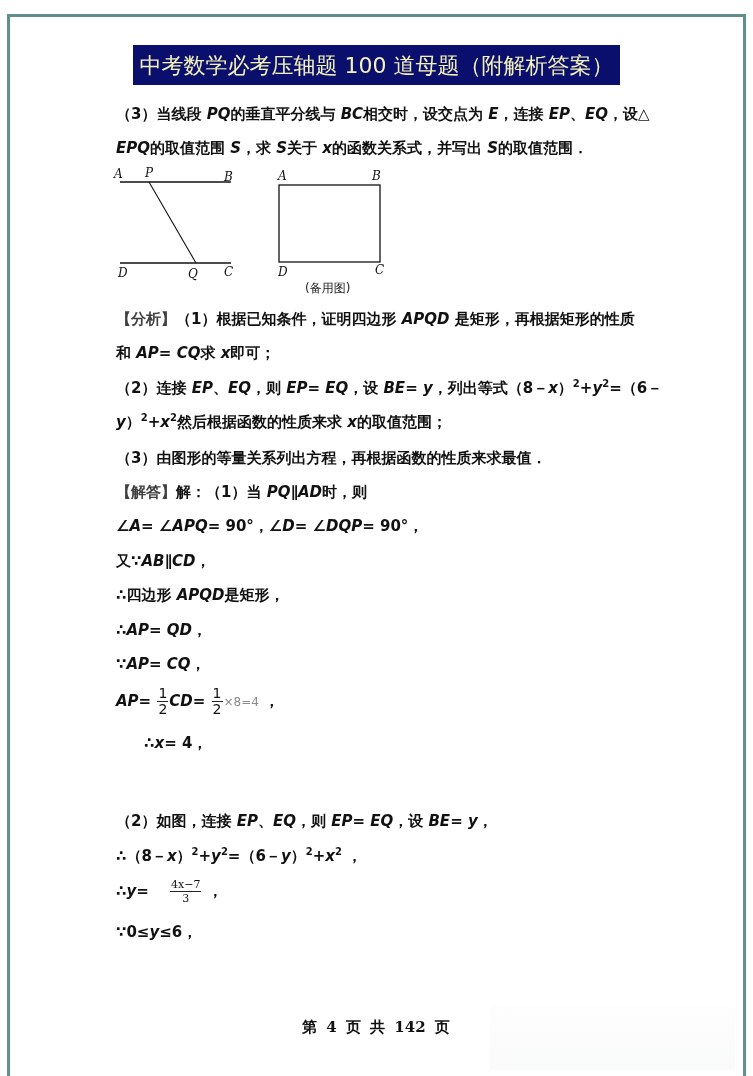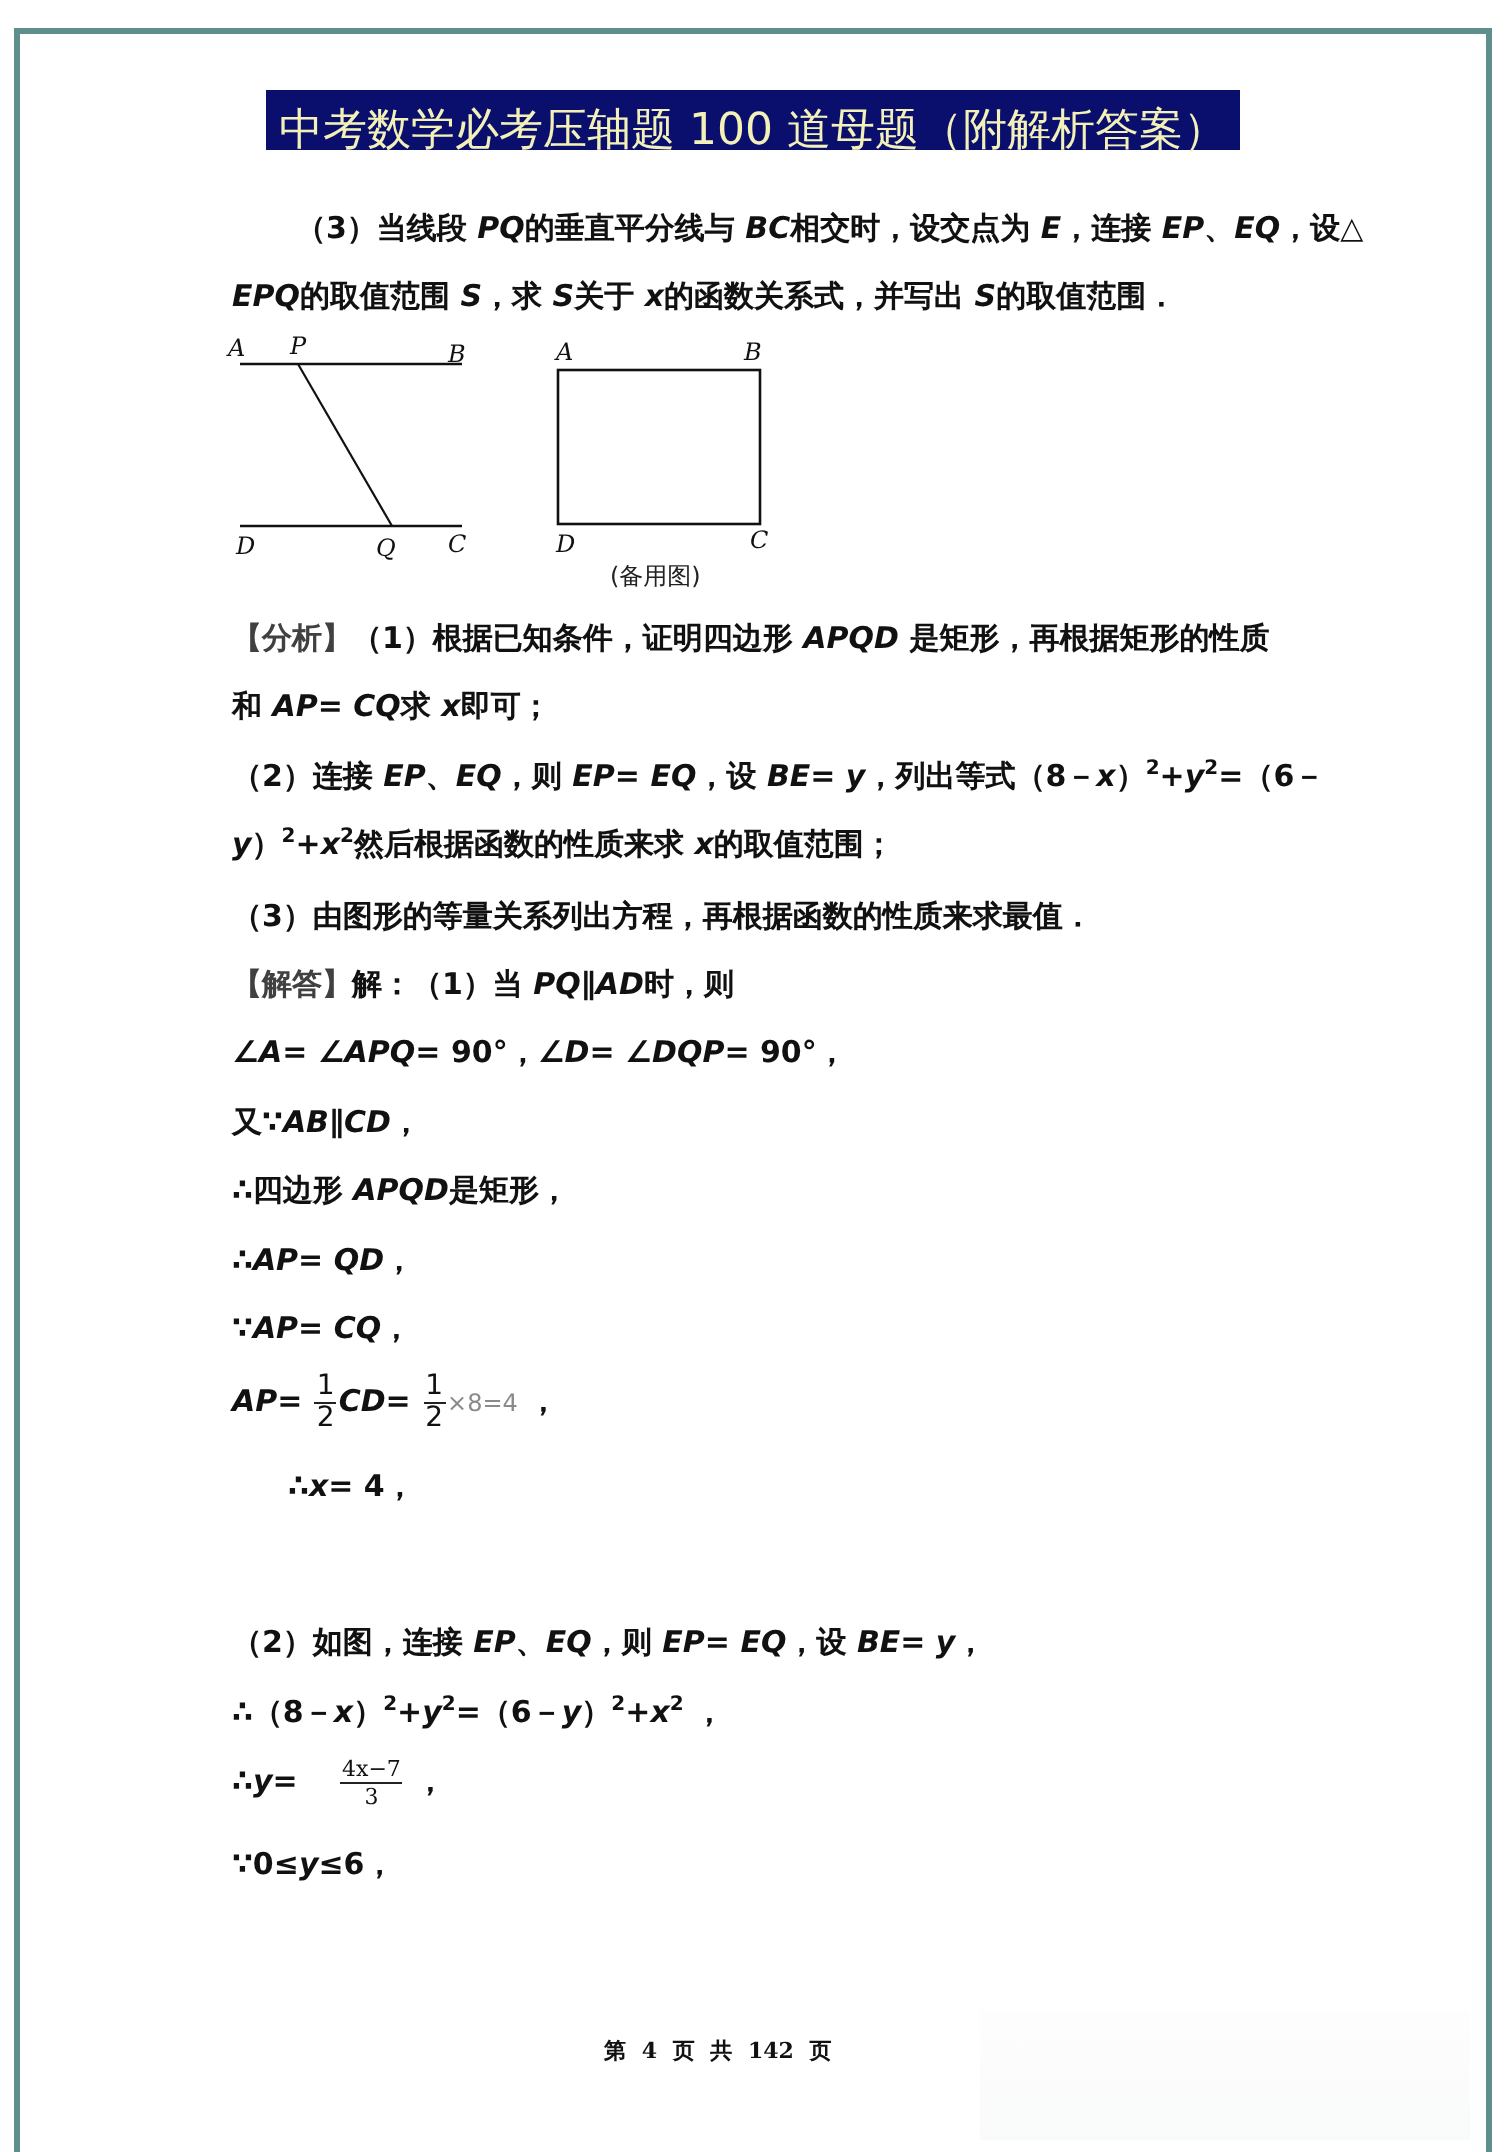--- a/index.html
+++ b/index.html
@@ -23,21 +23,21 @@
       height: 1080px;
       border: 3px solid #5f8f8c;
       border-bottom: none;
       background: #ffffff;
     }
     .banner {
       position: absolute;
       left: 133px;
       top: 45px;
       width: 487px;
-      height: 30px;
+      height: 40px;
       background: #0a0f6e;
       color: #f3f1b8;
       font-size: 22px;
       line-height: 41px;
       text-align: center;
       letter-spacing: 0px;
       white-space: nowrap;
     }
     .line {
       position: absolute;
@@ -112,21 +112,21 @@
       color: #222;
       font-weight: normal;
       white-space: nowrap;
     }
     .footer {
       position: absolute;
       left: 302px;
       top: 1018px;
       font-family: "DejaVu Serif", "Liberation Serif", serif;
       font-weight: bold;
-      font-size: 11px;
+      font-size: 15px;
       color: #111;
       white-space: nowrap;
       word-spacing: 4px;
     }
     .shade {
       position: absolute;
       left: 490px;
       top: 1005px;
       width: 245px;
       height: 65px;
@@ -134,21 +134,21 @@
       opacity: 0.7;
     }
   </style>
 </head>
 <body>
 
 <div class="frame"></div>
 
 <div class="banner">中考数学必考压轴题 100 道母题（附解析答案）</div>
 
-<div class="line" style="top:104px;margin-left:32px;">
+<div class="line" style="top:104px;">
   <span>（3）当线段 </span><span class="m">PQ</span><span>的垂直平分线与 </span><span class="m">BC</span><span>相交时，设交点为 </span><span class="m">E</span><span>，连接 </span><span class="m">EP</span><span>、</span><span class="m">EQ</span><span>，设△</span>
 </div>
 <div class="line" style="top:138px;">
   <span class="m">EPQ</span><span>的取值范围 </span><span class="m">S</span><span>，求 </span><span class="m">S</span><span>关于 </span><span class="m">x</span><span>的函数关系式，并写出 </span><span class="m">S</span><span>的取值范围．</span>
 </div>
 
 <div class="diagram">
   <svg width="300" height="135" viewBox="0 0 300 135">
 
     <g>

